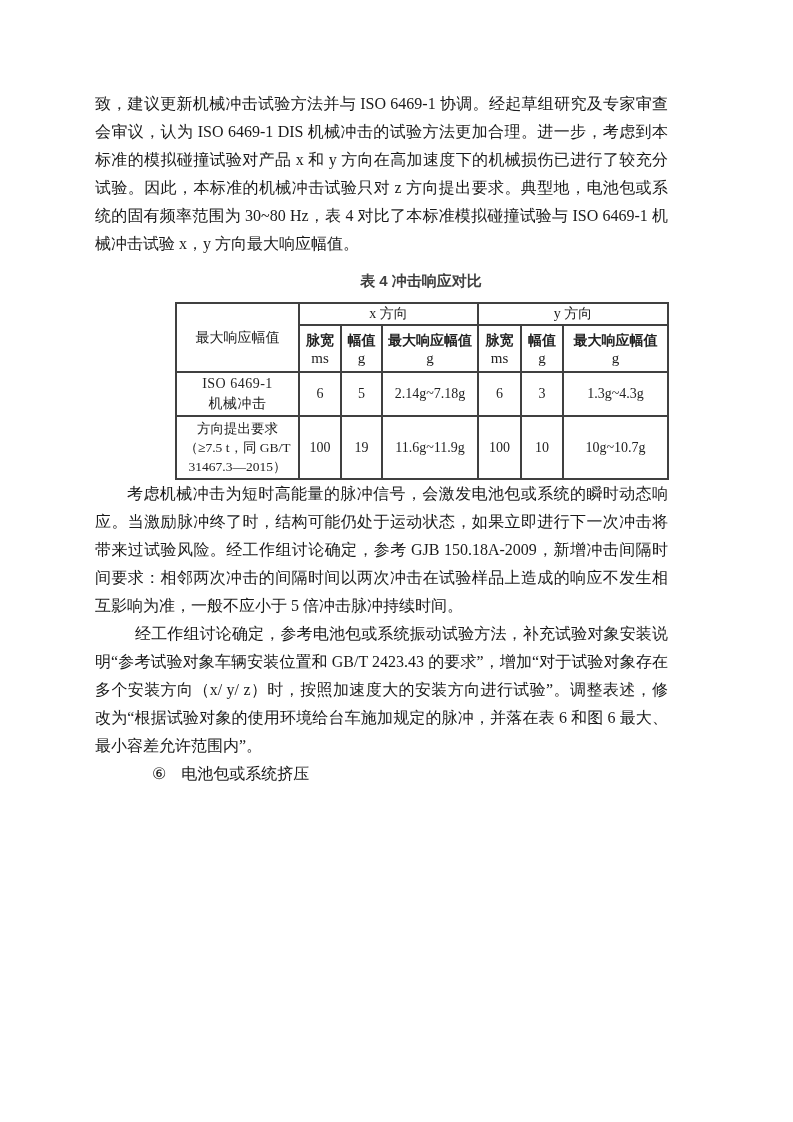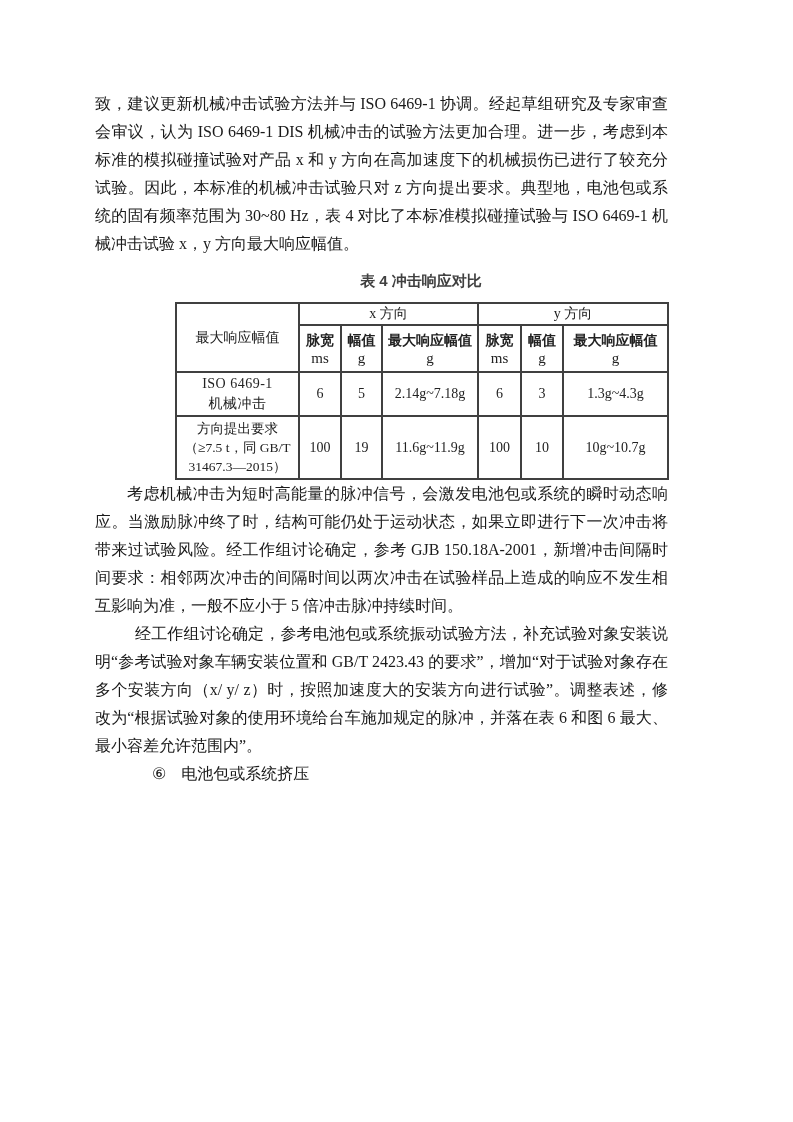--- a/index.html
+++ b/index.html
@@ -152,21 +152,21 @@
             <td class="val">19</td>
             <td class="val">11.6g~11.9g</td>
             <td class="val">100</td>
             <td class="val">10</td>
             <td class="val">10g~10.7g</td>
           </tr>
         </tbody>
       </table>
     </div>
 
-    <p class="para indent-2 gap-after-table">考虑机械冲击为短时高能量的脉冲信号，会激发电池包或系统的瞬时动态响应。当激励脉冲终了时，结构可能仍处于运动状态，如果立即进行下一次冲击将带来过试验风险。经工作组讨论确定，参考 GJB 150.18A-2001，新增冲击间隔时间要求：相邻两次冲击的间隔时间以两次冲击在试验样品上造成的响应不发生相互影响为准，一般不应小于 5 倍冲击脉冲持续时间。</p>
+    <p class="para indent-2 gap-after-table">考虑机械冲击为短时高能量的脉冲信号，会激发电池包或系统的瞬时动态响应。当激励脉冲终了时，结构可能仍处于运动状态，如果立即进行下一次冲击将带来过试验风险。经工作组讨论确定，参考 GJB 150.18A-2009，新增冲击间隔时间要求：相邻两次冲击的间隔时间以两次冲击在试验样品上造成的响应不发生相互影响为准，一般不应小于 5 倍冲击脉冲持续时间。</p>
 
     <p class="para indent-25">经工作组讨论确定，参考电池包或系统振动试验方法，补充试验对象安装说明“参考试验对象车辆安装位置和 GB/T 2423.43 的要求”，增加“对于试验对象存在多个安装方向（x/ y/ z）时，按照加速度大的安装方向进行试验”。调整表述，修改为“根据试验对象的使用环境给台车施加规定的脉冲，并落在表 6 和图 6 最大、最小容差允许范围内”。</p>
 
     <div class="item-line">
       <span class="marker">⑥</span><span class="item-title">电池包或系统挤压</span>
     </div>
 
   </div>
 </div>
 

